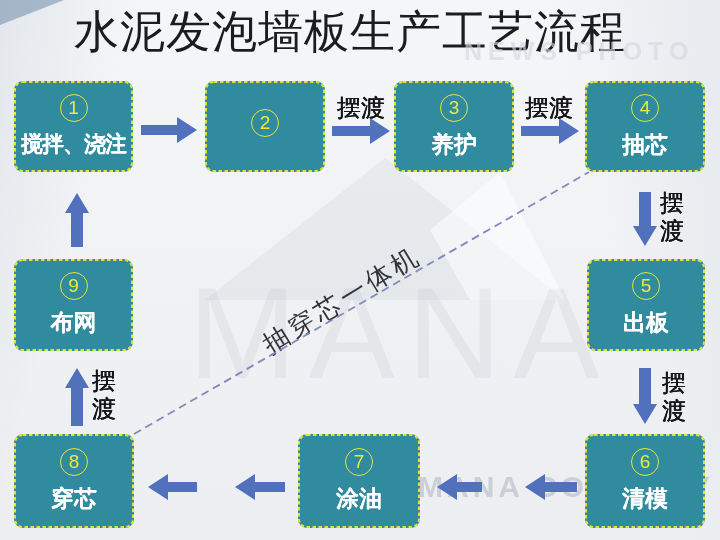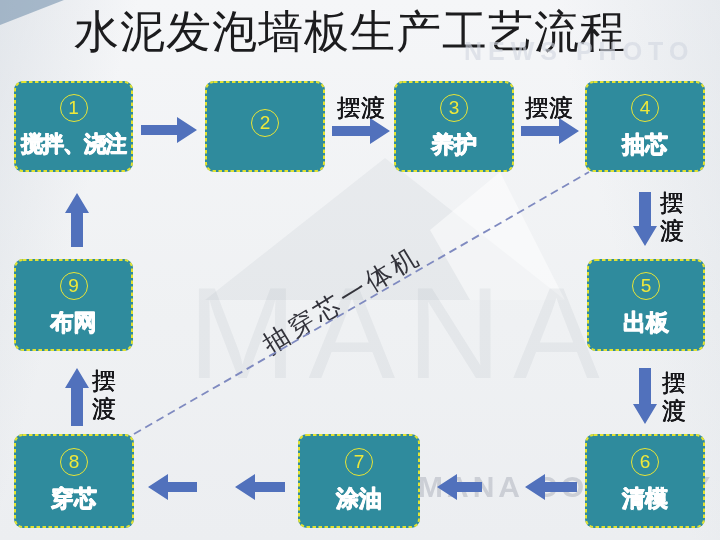--- a/index.html
+++ b/index.html
@@ -17,21 +17,21 @@
     color:rgba(210,214,224,0.62);font-weight:bold;z-index:7;}
   .wm-mana{position:absolute;left:150px;top:268px;width:500px;text-align:center;
     font-size:130px;font-weight:normal;letter-spacing:12px;color:rgba(60,70,90,0.055);z-index:0;line-height:1;}
   .wm-company{position:absolute;left:418px;top:470px;font-size:30px;letter-spacing:4px;
     color:rgba(150,155,168,0.38);font-weight:bold;z-index:0;white-space:nowrap;}
   .mountain{position:absolute;left:0;top:0;z-index:0;}
   .box{position:absolute;background:#2f8b9d;border-radius:9px;
     color:#fff;display:flex;flex-direction:column;align-items:center;justify-content:center;z-index:4;box-sizing:border-box;}
   .num{width:26px;height:26px;border:1.5px solid #e8e536;border-radius:50%;
     color:#efe93a;font-size:19px;font-weight:normal;display:flex;align-items:center;justify-content:center;margin-bottom:7px;}
-  .lbl{font-size:23px;font-weight:bold;letter-spacing:0px;white-space:nowrap;
+  .lbl{font-size:23px;font-weight:normal;letter-spacing:0px;white-space:nowrap;
     text-shadow:0.5px 0 0 currentColor,-0.5px 0 0 currentColor,0 0.5px 0 currentColor,0 -0.5px 0 currentColor;}
   .lbl-sm{font-size:22px;letter-spacing:-1px;}
   .b1{left:14px;top:81px;width:119px;height:91px;}
   .b2{left:205px;top:81px;width:120px;height:91px;}
   .b3{left:394px;top:81px;width:120px;height:91px;}
   .b4{left:585px;top:81px;width:120px;height:91px;}
   .b9{left:14px;top:259px;width:119px;height:92px;}
   .b5{left:587px;top:259px;width:118px;height:92px;}
   .b8{left:14px;top:434px;width:120px;height:94px;}
   .b7{left:298px;top:434px;width:122px;height:94px;}

